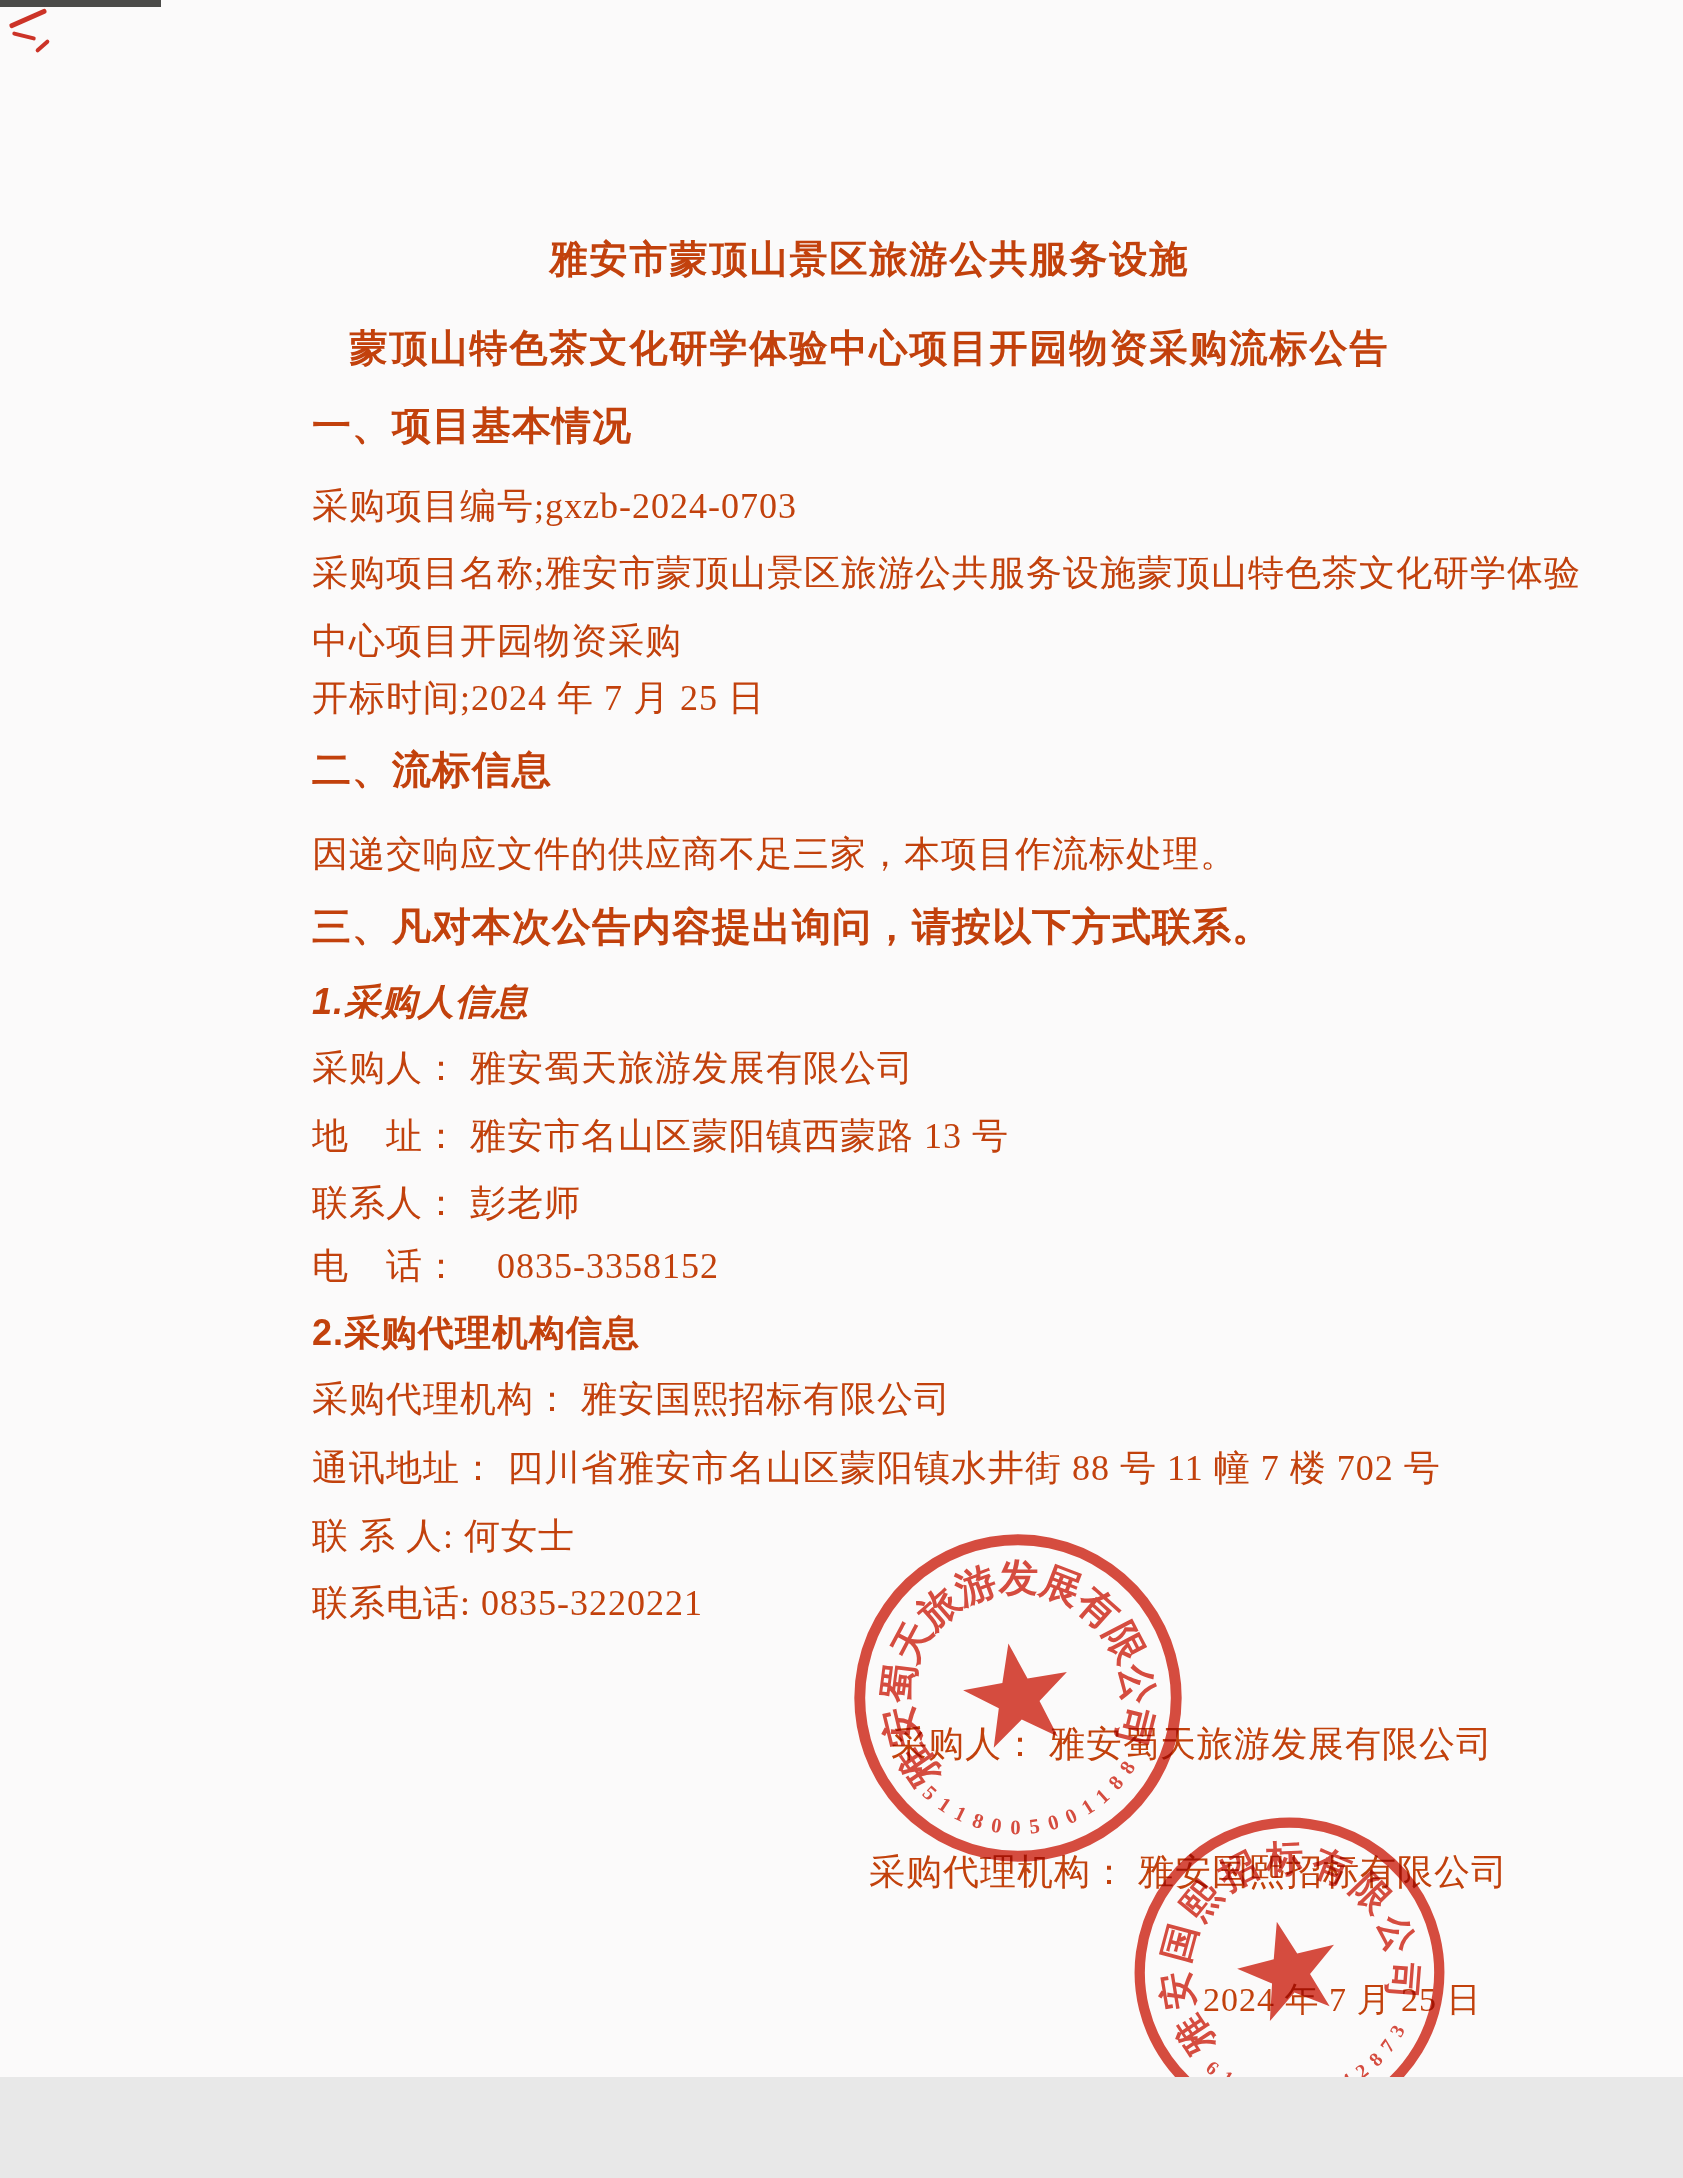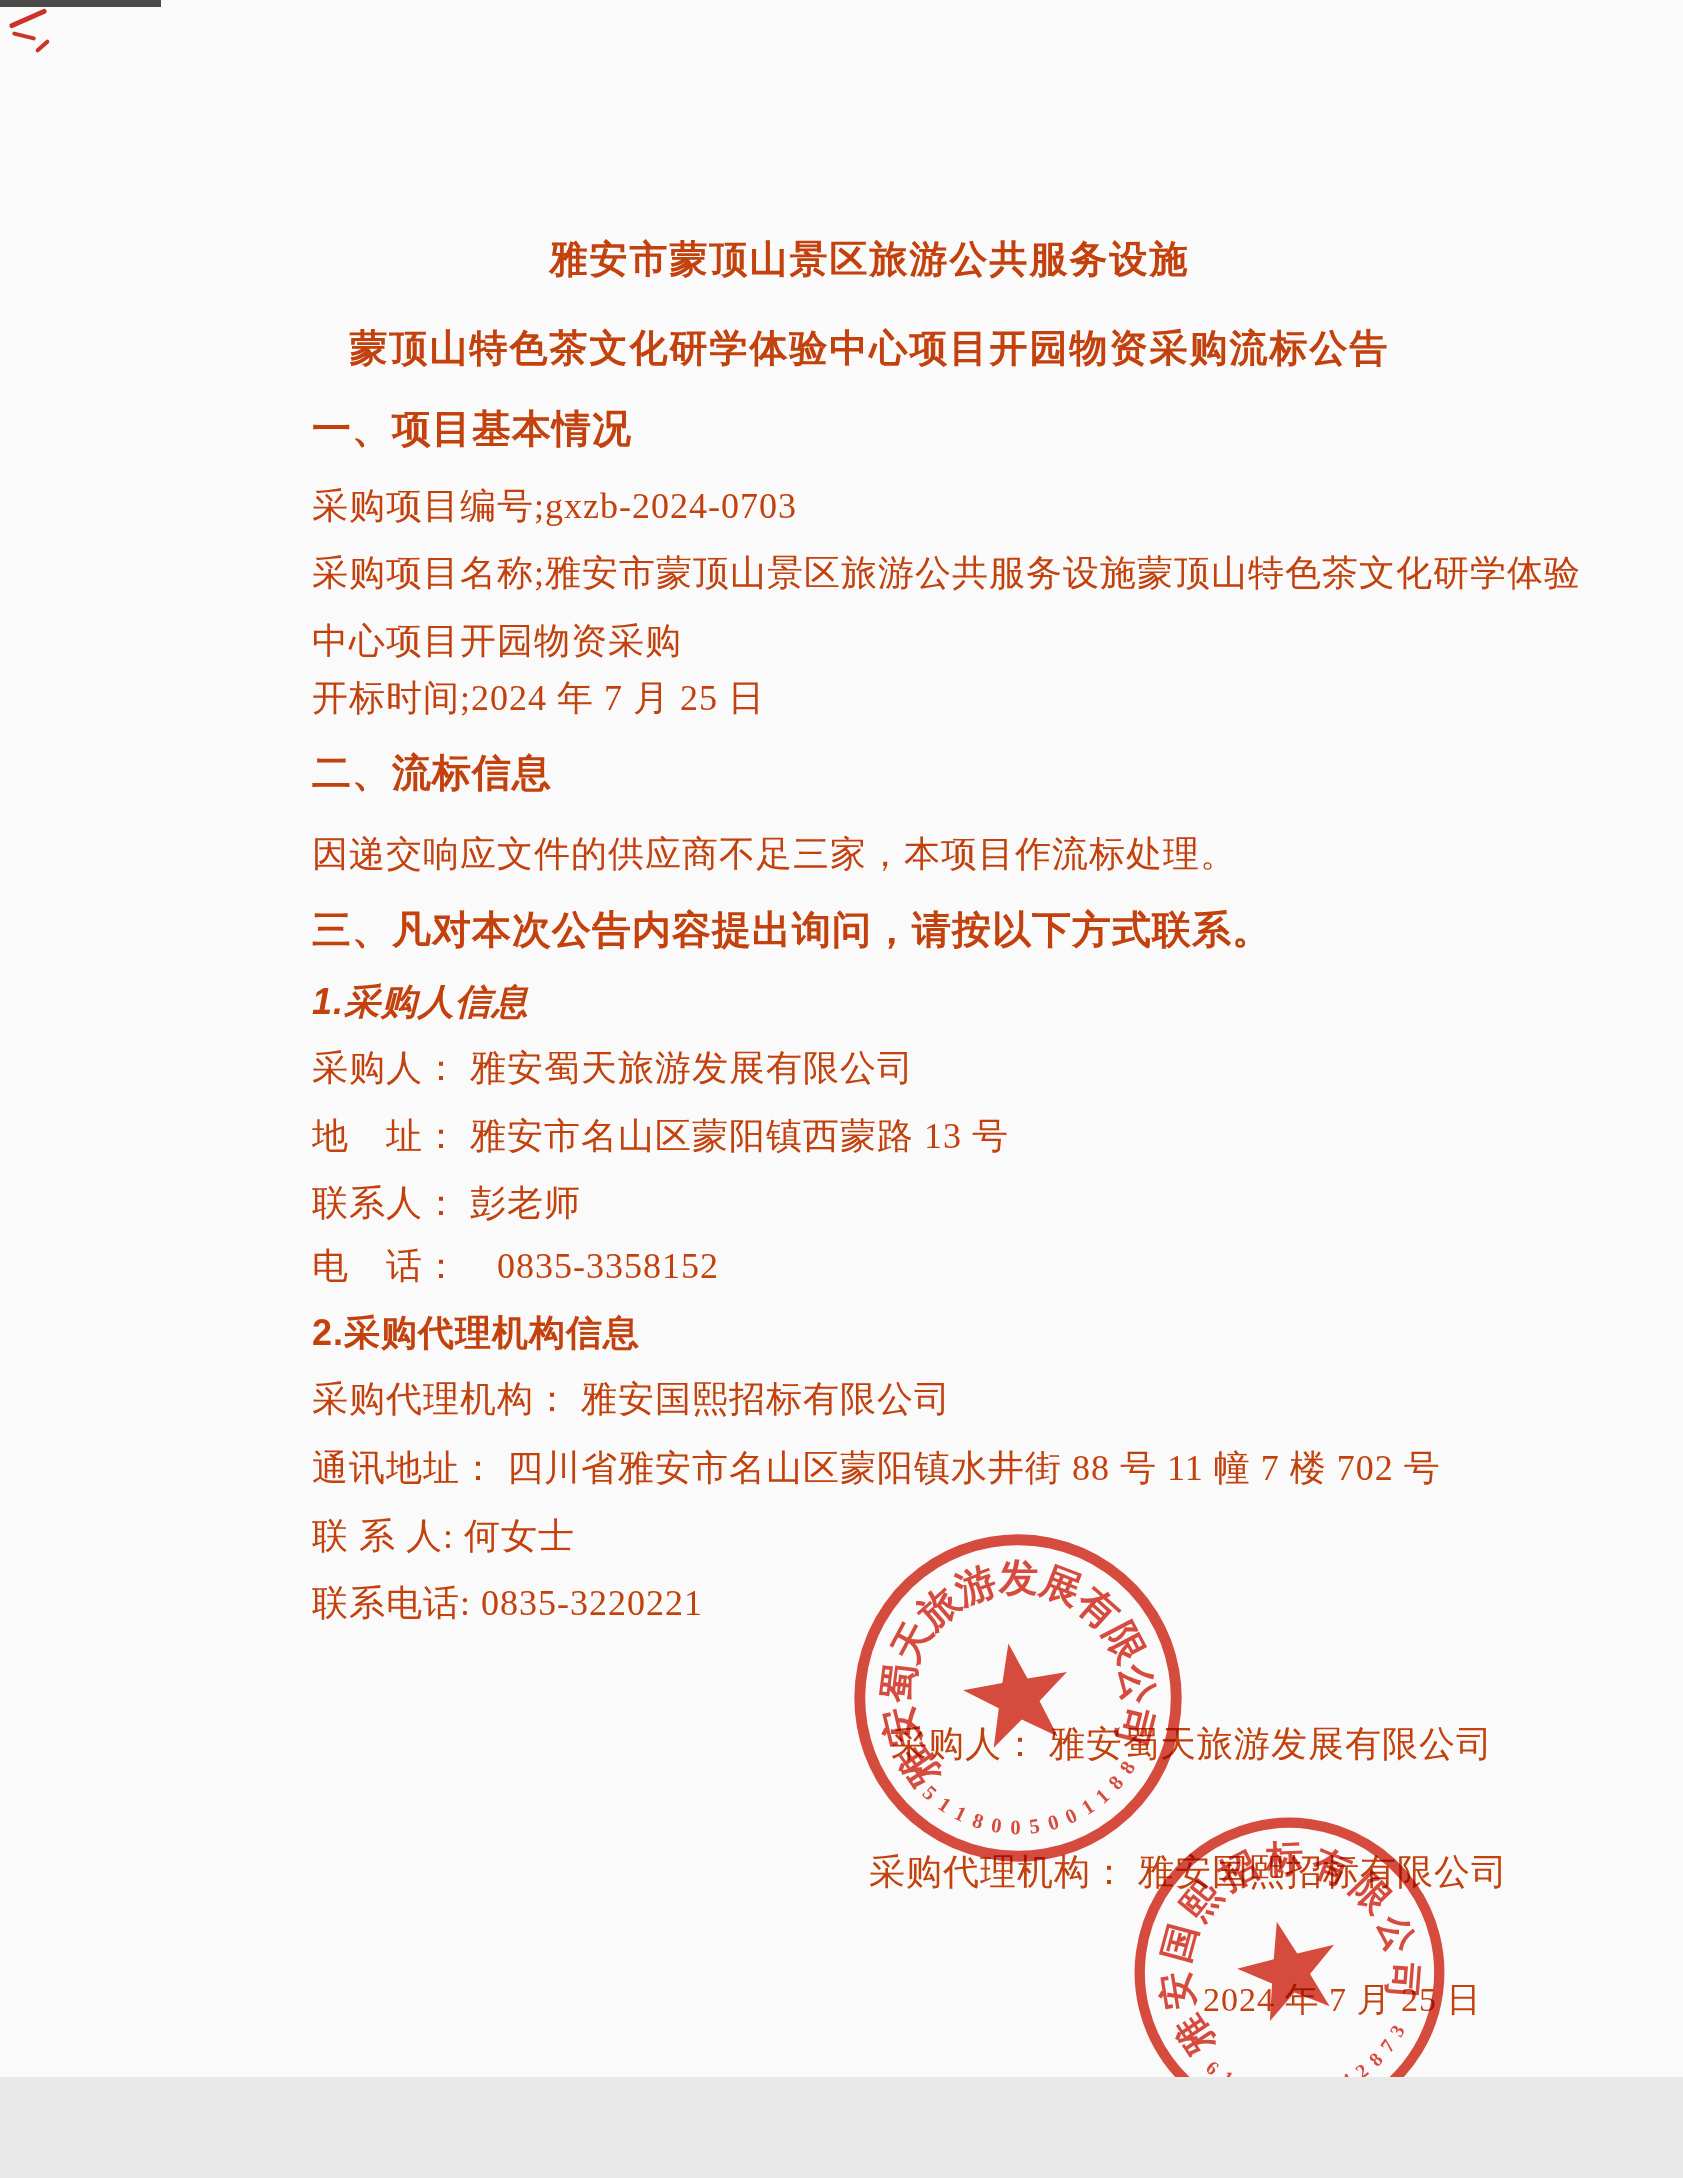--- a/index.html
+++ b/index.html
@@ -21,21 +21,21 @@
   .title{
     position:absolute;left:0;right:0;
     text-align:center;
     transform:translateX(28px);
     font-weight:700;
     font-size:38px;
     letter-spacing:2px;
     white-space:nowrap;
   }
   .h{
-    font-family:Liberation Sans, sans-serif;
+    font-family:Liberation Mono, monospace;
     font-weight:700;
     font-size:39px;
     letter-spacing:1px;
     text-align:right;
   }
   .sub{
     font-family:"Liberation Sans","DejaVu Sans",sans-serif;
     font-weight:700;
     font-size:36px;
   }

